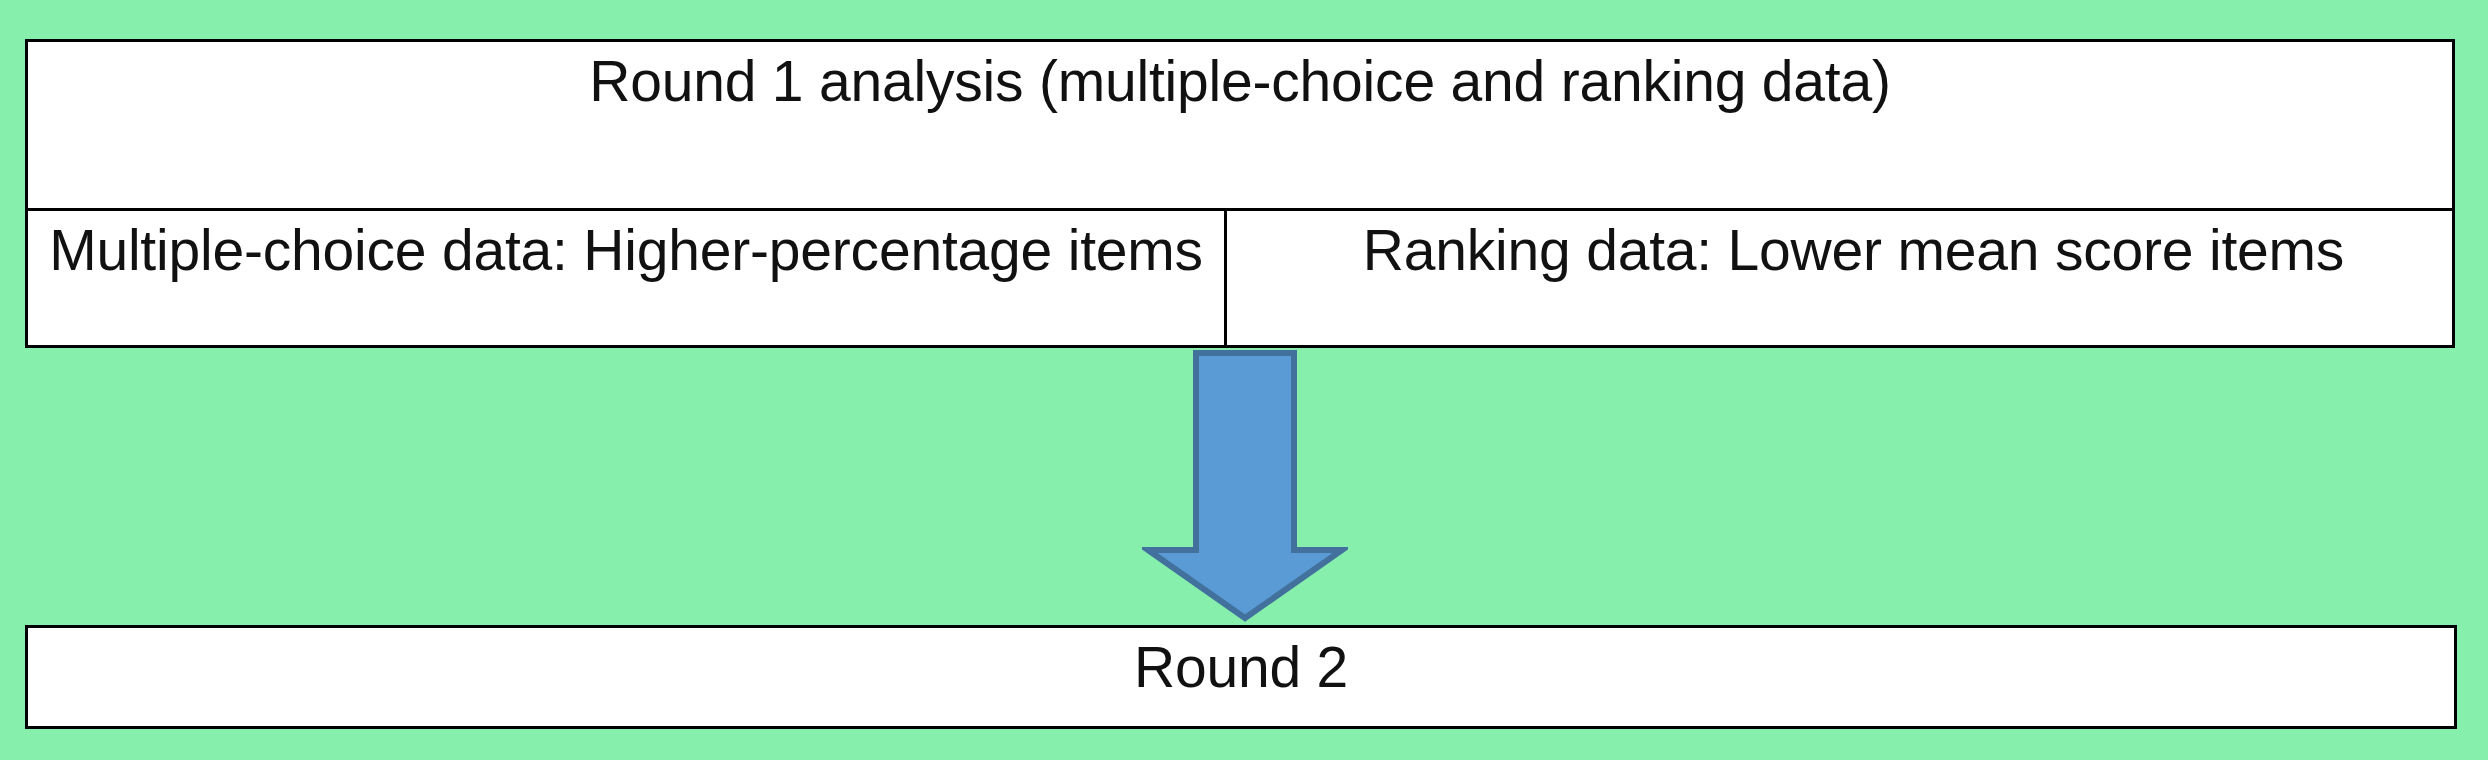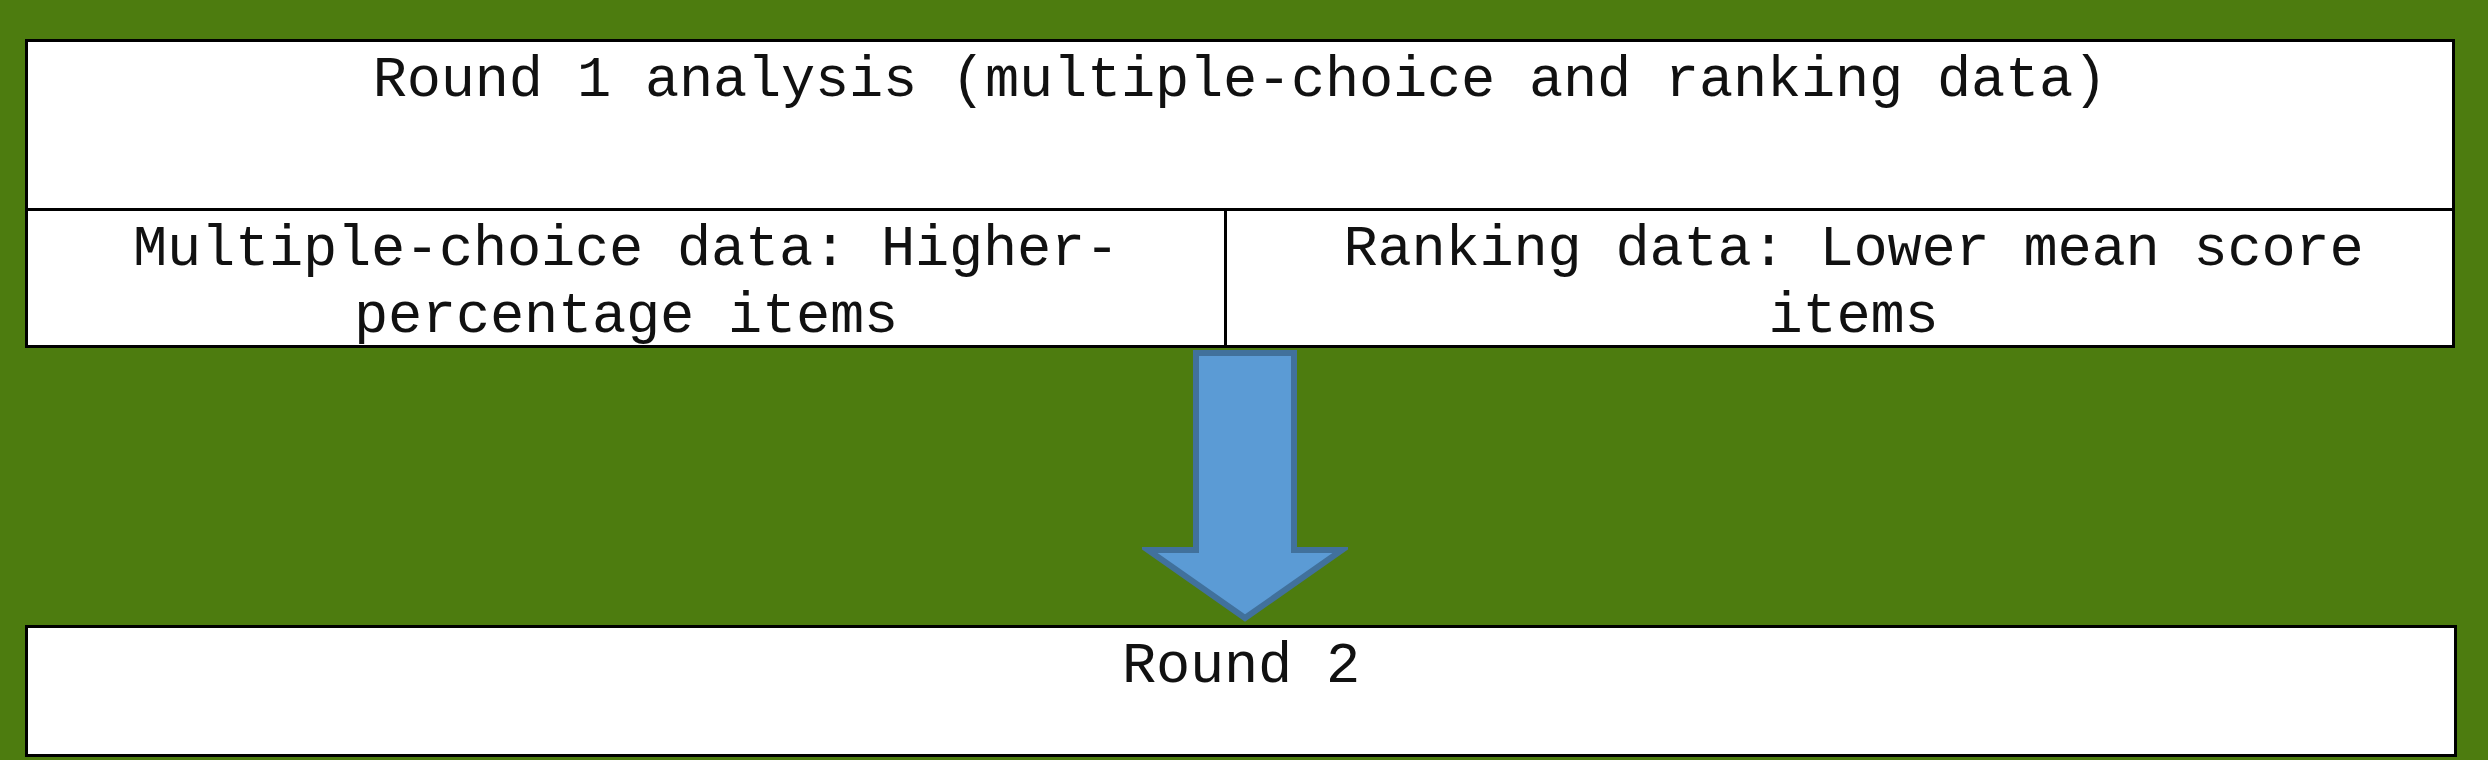--- a/index.html
+++ b/index.html
@@ -9,23 +9,22 @@
     background: #ffffff;
   }
   body {
     font-family: "Liberation Sans", sans-serif;
     color: #000000;
   }
   #canvas {
     position: relative;
     width: 2488px;
     height: 760px;
-    background: #4d7c0f;
+    background: #86efac;
     overflow: hidden;
-    font-family: Liberation Mono, monospace;
   }
 
   
   .table-top {
     position: absolute;
     left: 25px;
     top: 39px;
     width: 2430px;   
     height: 309px;   
     box-sizing: border-box;
@@ -84,21 +83,21 @@
     width: 100%;
     height: 100%;
   }
 
   
   .box-bottom {
     position: absolute;
     left: 25px;
     top: 625px;
     width: 2432px;   
-    height: 132px;   
+    height: 104px;   
     box-sizing: border-box;
     border: 3px solid #000000;
     background: #ffffff;
     text-align: center;
     padding-top: 6px;
     font-size: 57px;
     line-height: 1.17;
     color: #111111;
     letter-spacing: -0.2px;
     overflow: hidden;

